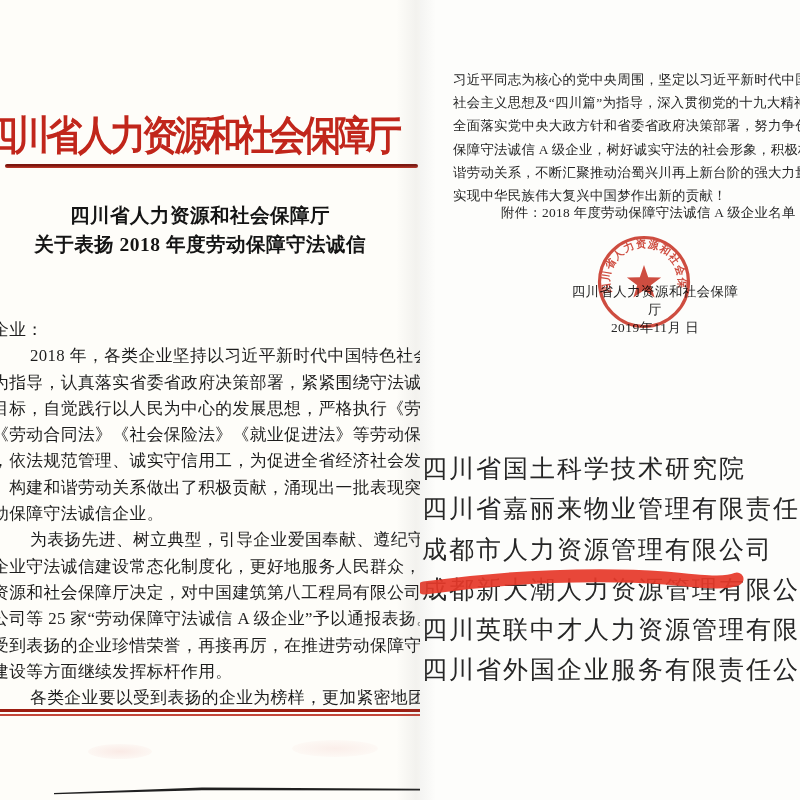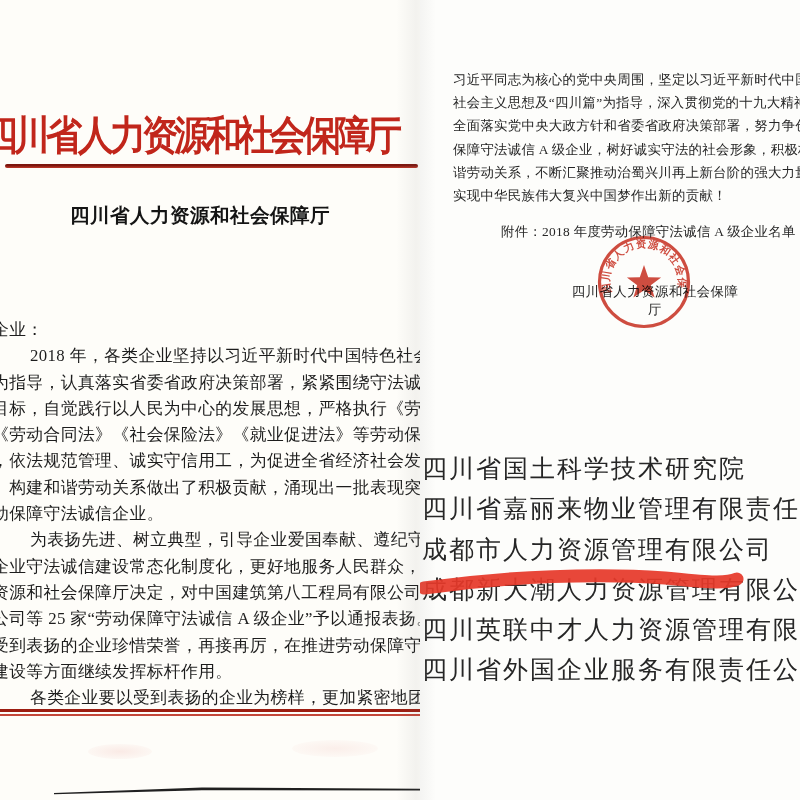--- a/index.html
+++ b/index.html
@@ -39,21 +39,21 @@
   .lp-redrule-bot{position:absolute;top:714px;left:0;width:420px;height:2px;background:#c4473a;}
   .lp-bottomline{position:absolute;left:52px;top:784px;}
   
   .page-right{position:absolute;left:420px;top:0;width:380px;height:800px;background:#fdfdfb;}
   .rp-para{
     position:absolute;top:68px;left:33px;
     font-size:13.4px;line-height:23.2px;color:#262626;letter-spacing:0.3px;
   }
   .rp-para .line{white-space:nowrap;}
   .rp-attachment{
-    position:absolute;top:223px;left:81px;white-space:nowrap;
+    position:absolute;top:204px;left:81px;white-space:nowrap;
     font-size:13.4px;color:#262626;letter-spacing:0.3px;
   }
   .rp-signature{
     position:absolute;top:283px;left:150px;width:170px;text-align:center;
     font-size:13.4px;line-height:18px;color:#262626;letter-spacing:0.5px;
   }
   .rp-seal{
     position:absolute;left:169px;top:227px;width:110px;height:110px;
     opacity:0.88;mix-blend-mode:multiply;
   }
@@ -74,20 +74,21 @@
 <div class="canvas">
 
   <section class="page-left">
 
     <div class="lp-letterhead" style="color:#c1261b">四川省人力资源和社会保障厅</div>
 
     <div class="lp-rule"></div>
 
     <div class="lp-doc-title">
       <div>四川省人力资源和社会保障厅</div>
+      <div>关于表扬 2018 年度劳动保障守法诚信</div>
     </div>
 
     <div class="lp-body">
       <div class="line">企业：</div>
       <div class="line indent">2018 年，各类企业坚持以习近平新时代中国特色社会主义思</div>
       <div class="line">为指导，认真落实省委省政府决策部署，紧紧围绕守法诚信建</div>
       <div class="line">目标，自觉践行以人民为中心的发展思想，严格执行《劳动法》</div>
       <div class="line">《劳动合同法》《社会保险法》《就业促进法》等劳动保障法律法</div>
       <div class="line">，依法规范管理、诚实守信用工，为促进全省经济社会发展稳</div>
       <div class="line">、构建和谐劳动关系做出了积极贡献，涌现出一批表现突出的</div>
@@ -120,20 +121,21 @@
       <div class="line">全面落实党中央大政方针和省委省政府决策部署，努力争创劳动</div>
       <div class="line">保障守法诚信 A 级企业，树好诚实守法的社会形象，积极构建和</div>
       <div class="line">谐劳动关系，不断汇聚推动治蜀兴川再上新台阶的强大力量，为</div>
       <div class="line">实现中华民族伟大复兴中国梦作出新的贡献！</div>
     </div>
 
     <div class="rp-attachment">附件：2018 年度劳动保障守法诚信 A 级企业名单</div>
 
     <div class="rp-signature">
       <div>四川省人力资源和社会保障厅</div>
+      <div>2019年11月 日</div>
     </div>
 
     <svg class="rp-seal" viewBox="0 0 110 110">
       <defs>
         <path id="sealArc" d="M22.4,66.2 A34.5,34.5 0 1 1 87.6,66.2" fill="none"></path>
       </defs>
       <circle cx="55" cy="55" r="44.5" fill="none" stroke="#ca3426" stroke-width="3.2"></circle>
       <polygon points="55,38 59.2,50.2 72.1,50.4 61.8,58.2 65.6,70.6 55,63.2 44.4,70.6 48.2,58.2 37.9,50.4 50.8,50.2" fill="#ca3426"></polygon>
       <text font-size="10.5" fill="#ca3426" letter-spacing="1" font-family="Liberation Serif, DejaVu Serif, serif" font-weight="bold">
         <textPath href="#sealArc" startOffset="0">四川省人力资源和社会保障厅</textPath>

